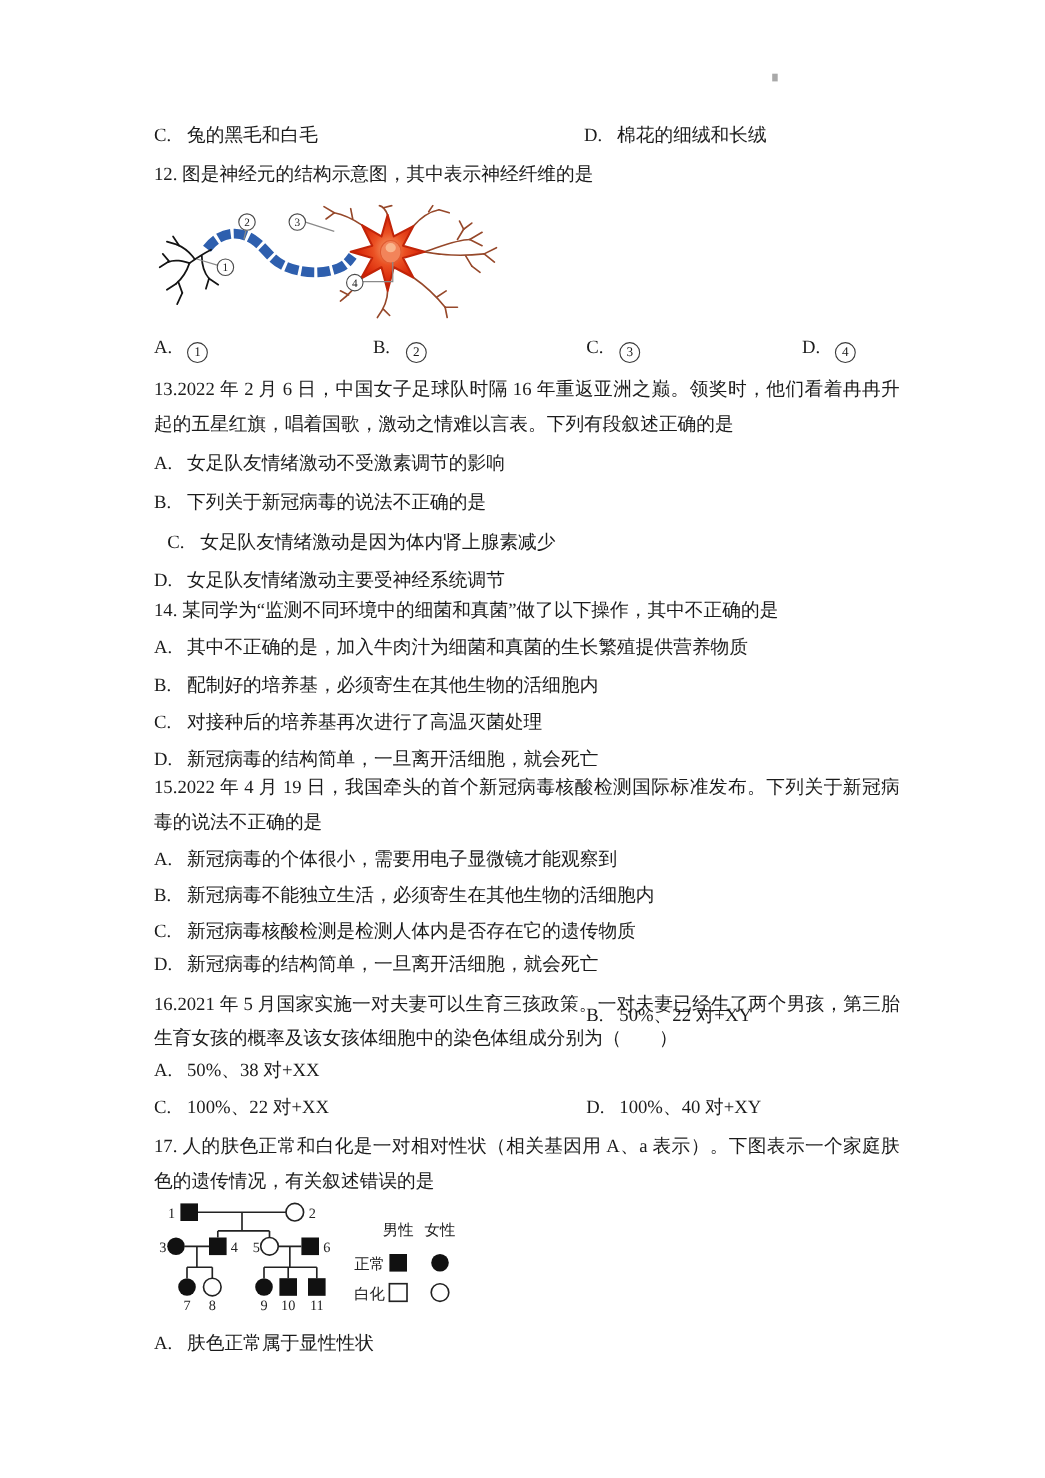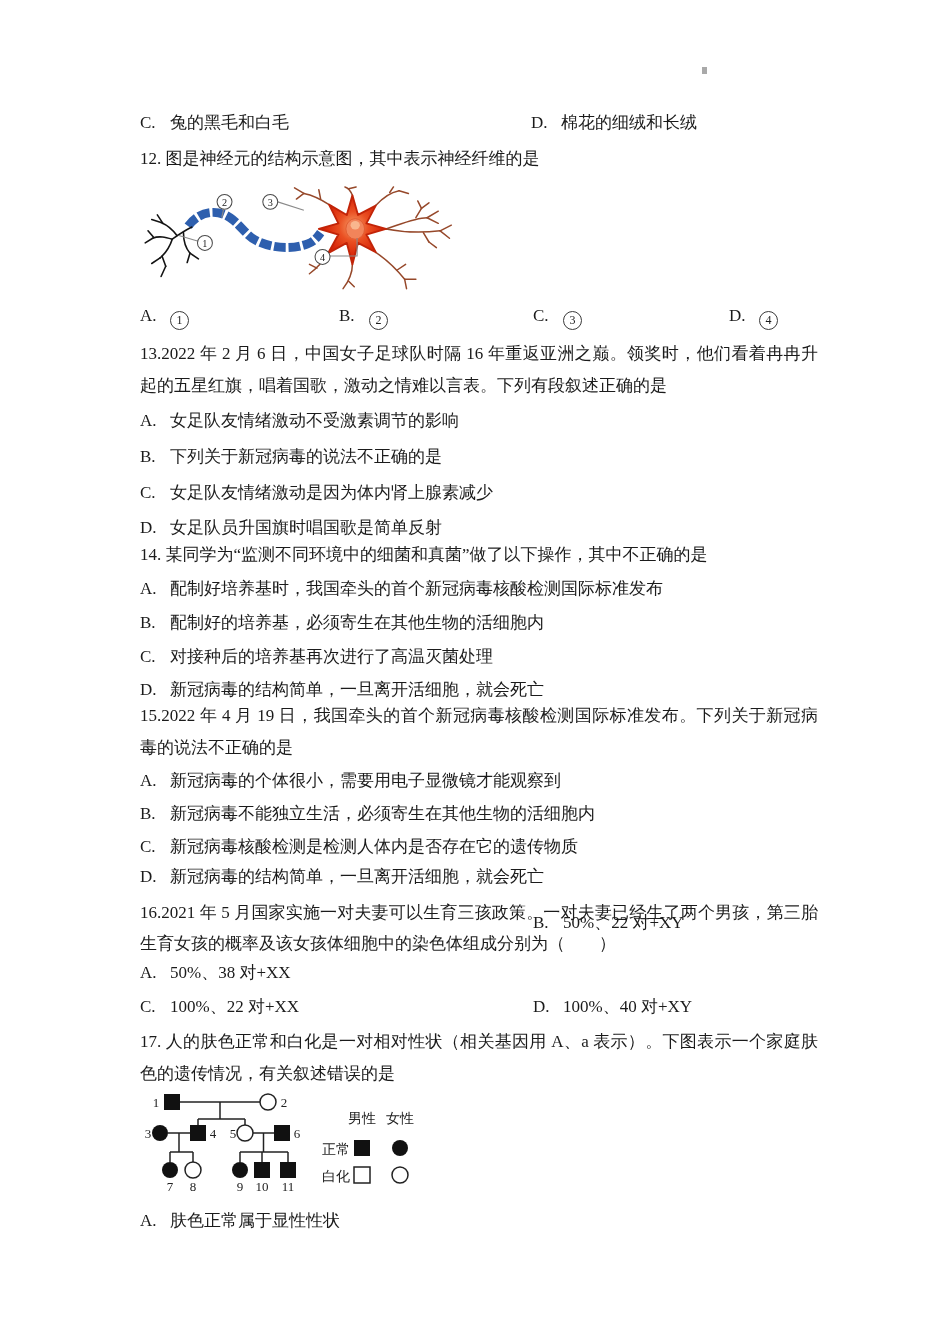--- a/index.html
+++ b/index.html
@@ -115,25 +115,25 @@
 </svg>
 
 <div class="line" style="left:140px;top:305px"><span class="opt-label">A.</span><span class="circ">1</span></div>
 <div class="line" style="left:339px;top:305px"><span class="opt-label">B.</span><span class="circ">2</span></div>
 <div class="line" style="left:533px;top:305px"><span class="opt-label">C.</span><span class="circ">3</span></div>
 <div class="line" style="left:729px;top:305px"><span class="opt-label">D.</span><span class="circ">4</span></div>
 
 <div class="stem lh36" style="top:338px">13.2022 年 2 月 6 日，中国女子足球队时隔 16 年重返亚洲之巅。领奖时，他们看着冉冉升起的五星红旗，唱着国歌，激动之情难以言表。下列有段叙述正确的是</div>
 <div class="line" style="left:140px;top:410px"><span class="opt-label">A.</span><span>女足队友情绪激动不受激素调节的影响</span></div>
 <div class="line" style="left:140px;top:446px"><span class="opt-label">B.</span><span>下列关于新冠病毒的说法不正确的是</span></div>
-<div class="line" style="left:140px;top:482px"><span class="opt-label">C.</span><span>女足队友情绪激动是因为体内肾上腺素减少</span></div>
-<div class="line" style="left:140px;top:517px"><span class="opt-label">D.</span><span>女足队员升国旗时唱国歌是简单反射</span></div>
+<div class="line" style="left:152px;top:482px"><span class="opt-label">C.</span><span>女足队友情绪激动是因为体内肾上腺素减少</span></div>
+<div class="line" style="left:140px;top:517px"><span class="opt-label">D.</span><span>女足队友情绪激动主要受神经系统调节</span></div>
 
 <div class="line" style="left:140px;top:544px">14. 某同学为“监测不同环境中的细菌和真菌”做了以下操作，其中不正确的是</div>
-<div class="line" style="left:140px;top:578px"><span class="opt-label">A.</span><span>配制好培养基时，我国牵头的首个新冠病毒核酸检测国际标准发布</span></div>
+<div class="line" style="left:140px;top:578px"><span class="opt-label">A.</span><span>其中不正确的是，加入牛肉汁为细菌和真菌的生长繁殖提供营养物质</span></div>
 <div class="line" style="left:140px;top:612px"><span class="opt-label">B.</span><span>配制好的培养基，必须寄生在其他生物的活细胞内</span></div>
 <div class="line" style="left:140px;top:646px"><span class="opt-label">C.</span><span>对接种后的培养基再次进行了高温灭菌处理</span></div>
 <div class="line" style="left:140px;top:679px"><span class="opt-label">D.</span><span>新冠病毒的结构简单，一旦离开活细胞，就会死亡</span></div>
 
 <div class="stem lh36" style="top:700px">15.2022 年 4 月 19 日，我国牵头的首个新冠病毒核酸检测国际标准发布。下列关于新冠病毒的说法不正确的是</div>
 <div class="line" style="left:140px;top:770px"><span class="opt-label">A.</span><span>新冠病毒的个体很小，需要用电子显微镜才能观察到</span></div>
 <div class="line" style="left:140px;top:803px"><span class="opt-label">B.</span><span>新冠病毒不能独立生活，必须寄生在其他生物的活细胞内</span></div>
 <div class="line" style="left:140px;top:836px"><span class="opt-label">C.</span><span>新冠病毒核酸检测是检测人体内是否存在它的遗传物质</span></div>
 <div class="line" style="left:140px;top:866px"><span class="opt-label">D.</span><span>新冠病毒的结构简单，一旦离开活细胞，就会死亡</span></div>
 

